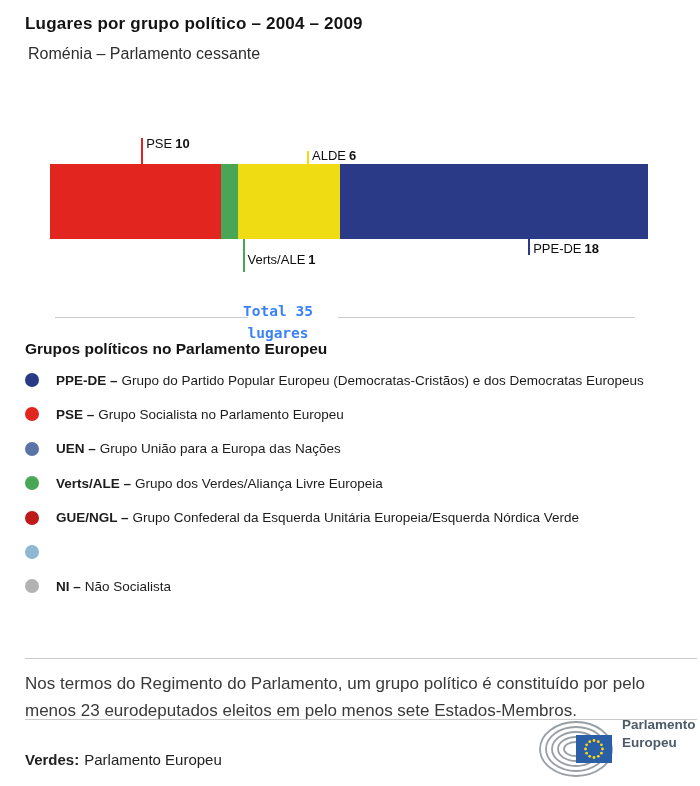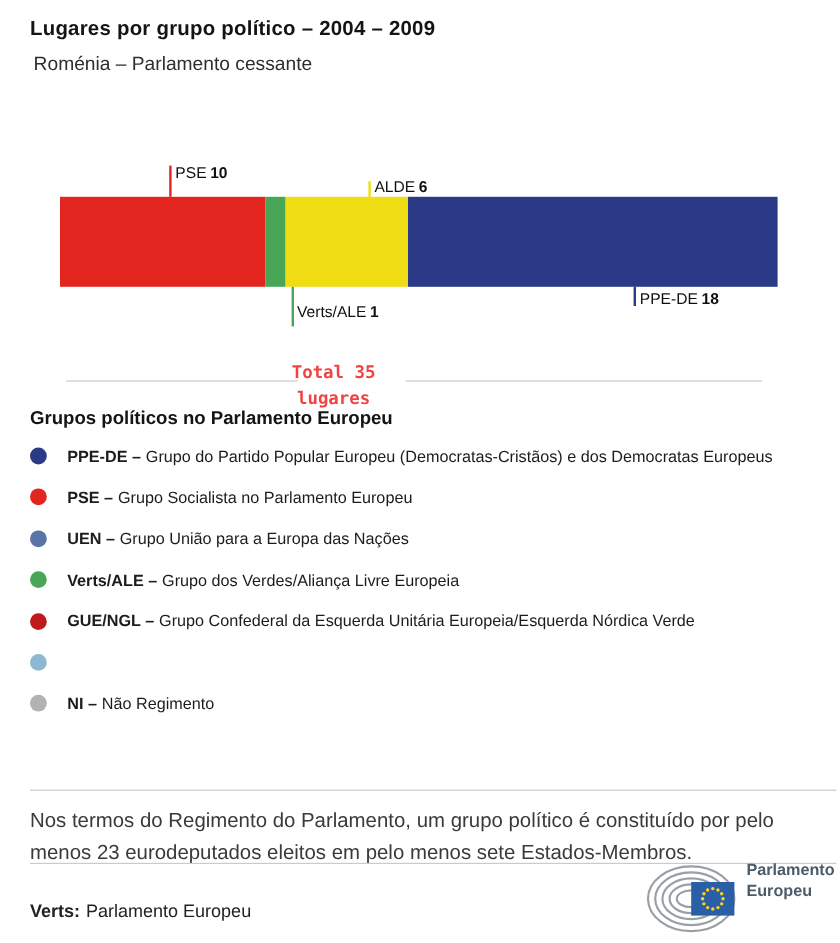--- a/index.html
+++ b/index.html
@@ -17,21 +17,21 @@
   #callouts{left:50px;top:164px;width:645px;height:75px}
   .tick{position:absolute;width:2px;margin-left:-1px}
   .seg-label{position:absolute;font-size:13px;color:#101010;white-space:nowrap}
   .seg-label b{font-weight:700;margin-left:3px}
   
   .hline{position:absolute;height:1px;background:#cbcbcb}
   #total-line-left{left:55px;top:317px;width:193px}
   #total-line-right{left:338px;top:317px;width:297px}
   #total-text{left:213px;top:300px;width:130px;text-align:center;
     font-family:"DejaVu Sans Mono",monospace;font-weight:700;font-size:14.5px;
-    line-height:1.55;color:#ef4444}
+    line-height:1.55;color:#3b82f6}
   
   #legend-heading{left:25px;top:340px;font-size:15.5px;font-weight:700;color:#141414}
   #legend{left:25px;top:370px;width:660px}
   .legend-row{display:flex;align-items:center;height:20px;margin-bottom:14.4px}
   .dot{width:14px;height:14px;border-radius:50%;margin-right:17px;flex:none}
   .legend-text{font-size:13.5px;color:#1c1c1c;white-space:nowrap}
   .legend-text b{font-weight:700;margin-right:4px}
   
   #hr1{left:25px;top:658px;width:672px}
   #hr2{left:25px;top:719px;width:672px}
@@ -91,30 +91,30 @@
     </div>
     <div class="legend-row">
       <span class="dot" style="background: rgb(191, 25, 28);"></span>
       <span class="legend-text"><b>GUE/NGL –</b><span>Grupo Confederal da Esquerda Unitária Europeia/Esquerda Nórdica Verde</span></span>
     </div>
     <div class="legend-row">
       <span class="dot" style="background: rgb(141, 184, 210);"></span>
     </div>
     <div class="legend-row">
       <span class="dot" style="background: rgb(178, 178, 178);"></span>
-      <span class="legend-text"><b>NI –</b><span>Não Regimento</span></span>
+      <span class="legend-text"><b>NI –</b><span>Não Socialista</span></span>
     </div>
   </div>
 
 <div class="hline" id="hr1"></div>
 <div class="abs" id="footnote">Nos termos do Regimento do Parlamento, um grupo político é constituído por pelo menos 23 eurodeputados eleitos em pelo menos sete Estados-Membros.</div>
 <div class="hline" id="hr2"></div>
 
 <div class="abs" id="source">
-  <b>Verts:</b><span>Parlamento Europeu</span>
+  <b>Verdes:</b><span>Parlamento Europeu</span>
 </div>
 
 <svg class="abs" id="logo-svg" width="110" height="58" viewBox="0 0 110 58">
   <g fill="none" stroke="#98a0a6" stroke-width="1.8">
     <ellipse cx="56" cy="29" rx="36" ry="27"></ellipse>
     <ellipse cx="56" cy="29" rx="30" ry="22"></ellipse>
     <ellipse cx="56" cy="29" rx="24" ry="17"></ellipse>
     <ellipse cx="56" cy="29" rx="18" ry="12"></ellipse>
     <ellipse cx="56" cy="29" rx="12" ry="7"></ellipse>
   </g>

